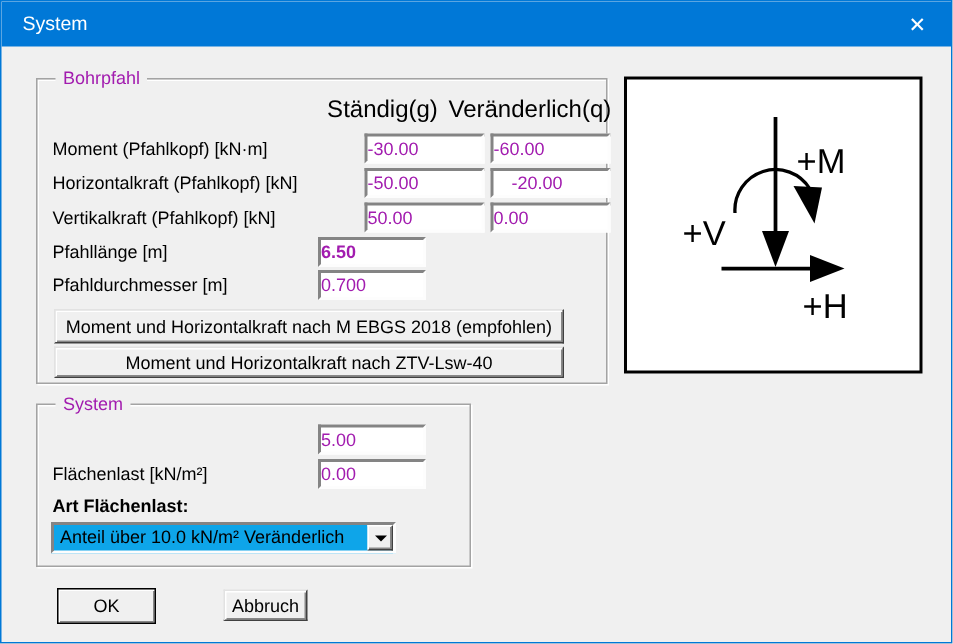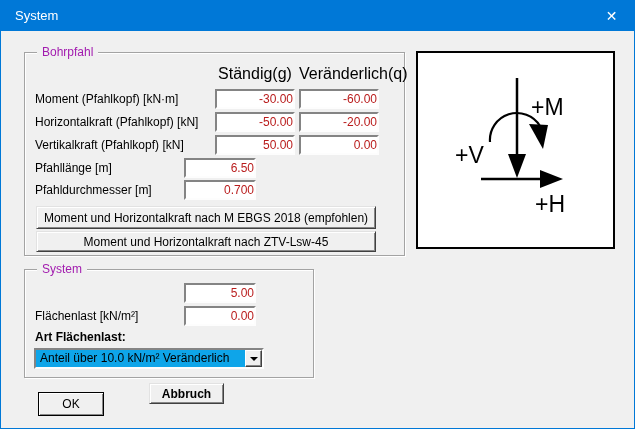--- a/index.html
+++ b/index.html
@@ -32,23 +32,23 @@
     position:absolute; top:-8px; left:12px; background:#f0f0f0;
     padding:0 5px; font-size:12px; color:#a21caf;
   }
 
   .lbl { position:absolute; font-size:12px; color:#000; line-height:20px; white-space:nowrap; }
   .colhdr { position:absolute; font-size:16px; color:#000; text-align:center; width:80px; }
 
   .sunken {
     position:absolute; background:#ffffff;
     border:2px solid; border-color:#848484 #fdfdfd #fdfdfd #848484;
-    font-size:12px; color:#b91c1c; text-align:right;
+    font-size:12px; color:#a21caf; text-align:left;
     font-family:"Liberation Sans", sans-serif;
-    padding:0; outline:none;
+    padding:0; outline:none;margin-left:28px;
   }
 
   .bevel-btn {
     position:absolute; background:#f0f0f0;
     border:1px solid; border-color:#e2e2e2 #404040 #404040 #e2e2e2;
     box-shadow: inset 1px 1px 0 #ffffff, inset -1px -1px 0 #878787;
     font-size:12px; color:#000; text-align:center;
     font-family:"Liberation Sans", sans-serif; cursor:pointer;
   }
   .bevel-btn.default { border:1px solid #000000; }
@@ -102,27 +102,27 @@
 
   <span class="lbl" style="left:34px; top:111px;">Horizontalkraft (Pfahlkopf) [kN]</span>
   <input class="sunken" style="left: 214px; top: 111px; width: 80px; height: 20px;" value="-50.00">
   <input class="sunken" style="left: 298px; top: 111px; width: 80px; height: 20px; padding-left: 12px;" value="-20.00">
 
   <span class="lbl" style="left:34px; top:134px;">Vertikalkraft (Pfahlkopf) [kN]</span>
   <input class="sunken" style="left: 214px; top: 134px; width: 80px; height: 20px;" value="50.00">
   <input class="sunken" style="left: 298px; top: 134px; width: 80px; height: 20px;" value="0.00">
 
   <span class="lbl" style="left:34px; top:157px;">Pfahllänge [m]</span>
-  <input class="sunken" style="left: 183px; top: 157px; width: 72px; height: 20px;" value="6.50">
+  <input class="sunken" style="left: 183px; top: 157px; width: 72px; height: 20px; font-weight: bold;" value="6.50">
 
   <span class="lbl" style="left:34px; top:179px;">Pfahldurchmesser [m]</span>
   <input class="sunken" style="left: 183px; top: 179px; width: 72px; height: 20px;" value="0.700">
 
   <button class="bevel-btn" style="left:35px; top:205px; width:340px; height:23px;">Moment und Horizontalkraft nach M EBGS 2018 (empfohlen)</button>
-  <button class="bevel-btn" style="left:35px; top:230px; width:340px; height:21px;">Moment und Horizontalkraft nach ZTV-Lsw-45</button>
+  <button class="bevel-btn" style="left:35px; top:230px; width:340px; height:21px;">Moment und Horizontalkraft nach ZTV-Lsw-40</button>
 
   <div class="diagram">
     <svg width="195" height="194" viewBox="0 0 195 194">
 
       <line x1="99" y1="25" x2="99" y2="104" stroke="#000" stroke-width="2.5"></line>
       <polygon points="90,101 108,101 99,125" fill="#000"></polygon>
 
       <line x1="63" y1="126" x2="124" y2="126" stroke="#000" stroke-width="2.5"></line>
       <polygon points="122,117 122,135 145,126" fill="#000"></polygon>
 
@@ -147,15 +147,15 @@
   <span class="lbl" style="left:34px; top:326px;font-weight:bold;">Art Flächenlast:</span>
 
   <div class="combo" style="left:33px; top:347px; width:230px; height:21px;">
     <span class="combo-text">Anteil über 10.0 kN/m² Veränderlich</span>
     <span class="combo-btn">
       <span class="arrow"></span>
     </span>
   </div>
 
   <button class="bevel-btn default" style="left:37px; top:391px; width:66px; height:24px;">OK</button>
-  <button class="bevel-btn" style="left:148px; top:382px; width:75px; height:21px;font-weight:bold;">Abbruch</button>
+  <button class="bevel-btn" style="left:148px; top:392px; width:56px; height:21px;">Abbruch</button>
 
 </div>
 
 </body></html>

